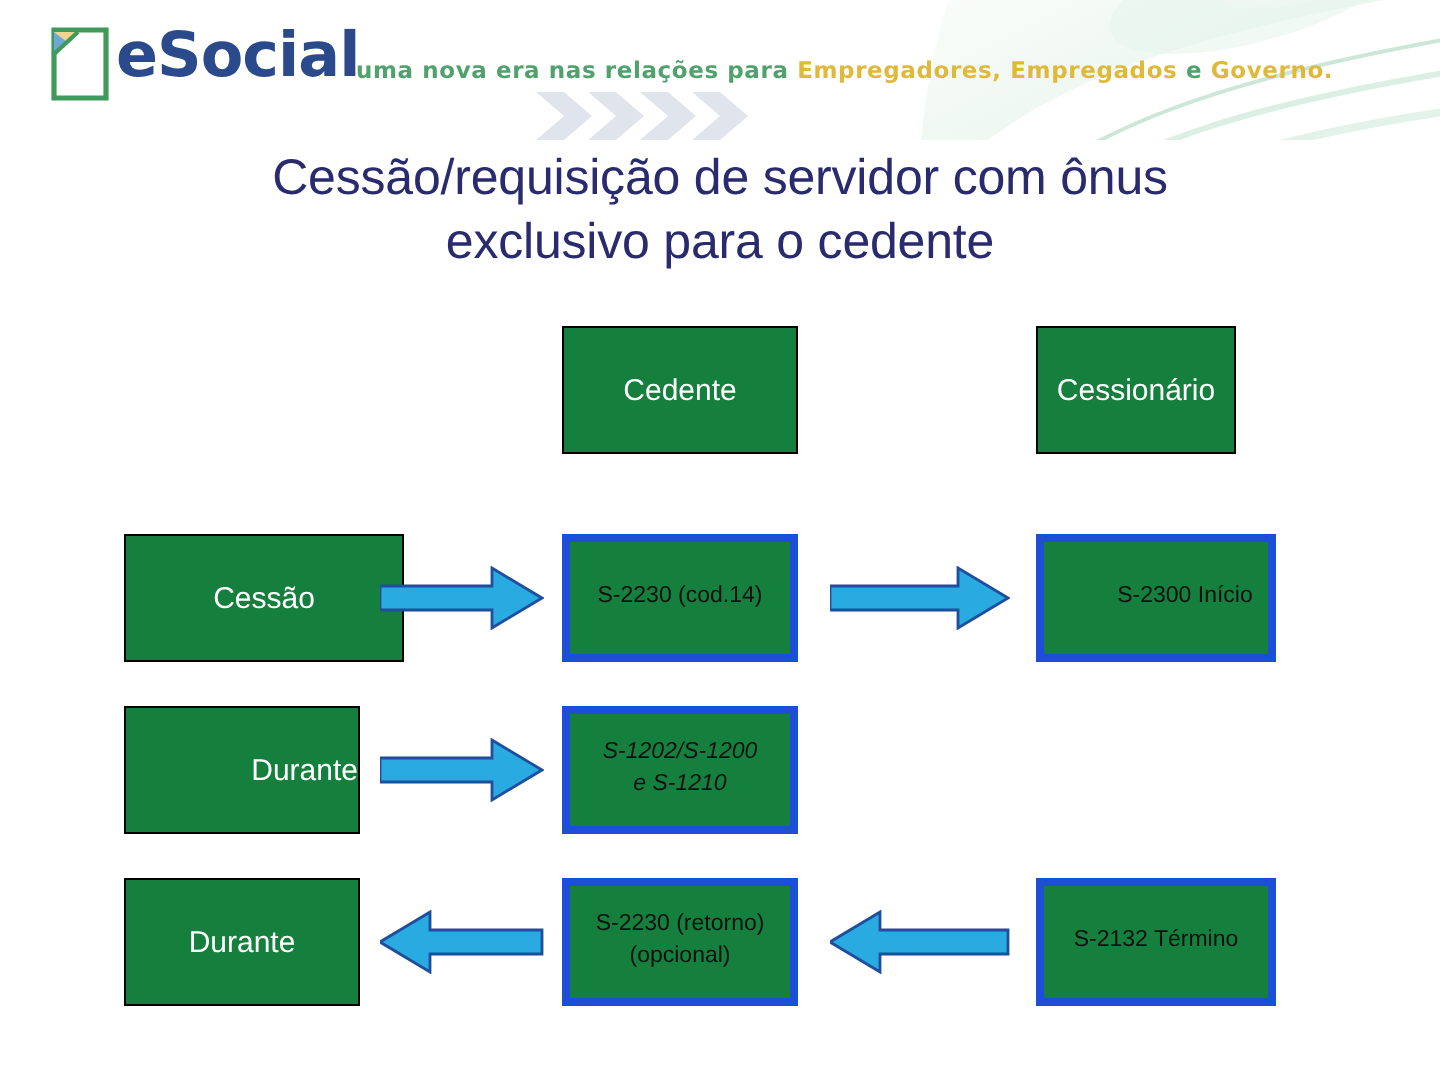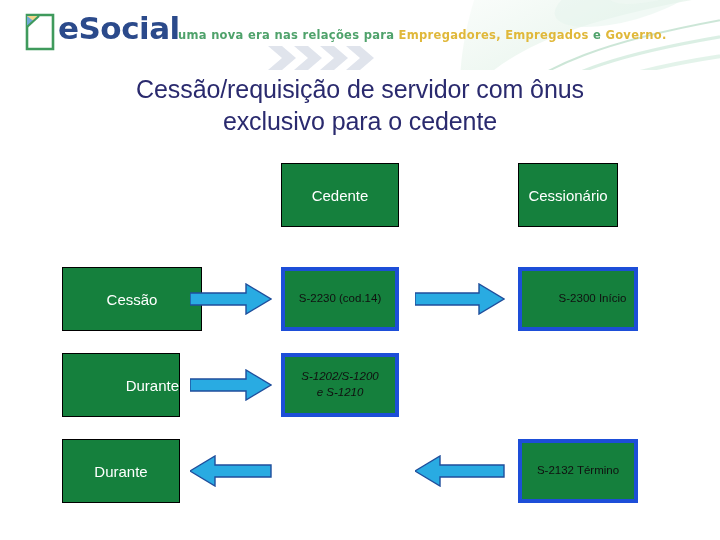--- a/index.html
+++ b/index.html
@@ -210,20 +210,26 @@
   </div>
 
   <div class="nbox rowlabel" style="left:62px; top:439px; width:118px; height:64px;">
     <span>Durante</span>
   </div>
 
   <svg class="arrow" style="left:190px; top:455px;" width="82" height="32" viewBox="0 0 82 32">
     <polygon points="81,10 25,10 25,1 0,16 25,31 25,22 81,22" fill="#29ABE2" stroke="#1f4e9c" stroke-width="1.4"></polygon>
   </svg>
 
+  <div class="gbox" style="left:281px; top:439px; width:118px; height:64px;">
+    <div>
+      <div>S-2230 (retorno)</div>
+      <div>(opcional)</div>
+    </div>
+  </div>
 
   <svg class="arrow" style="left:415px; top:455px;" width="90" height="32" viewBox="0 0 90 32">
     <polygon points="89,10 25,10 25,1 0,16 25,31 25,22 89,22" fill="#29ABE2" stroke="#1f4e9c" stroke-width="1.4"></polygon>
   </svg>
 
   <div class="gbox" style="left:518px; top:439px; width:120px; height:64px;">
     <span>S-2132 Término</span>
   </div>
 
 </div>

